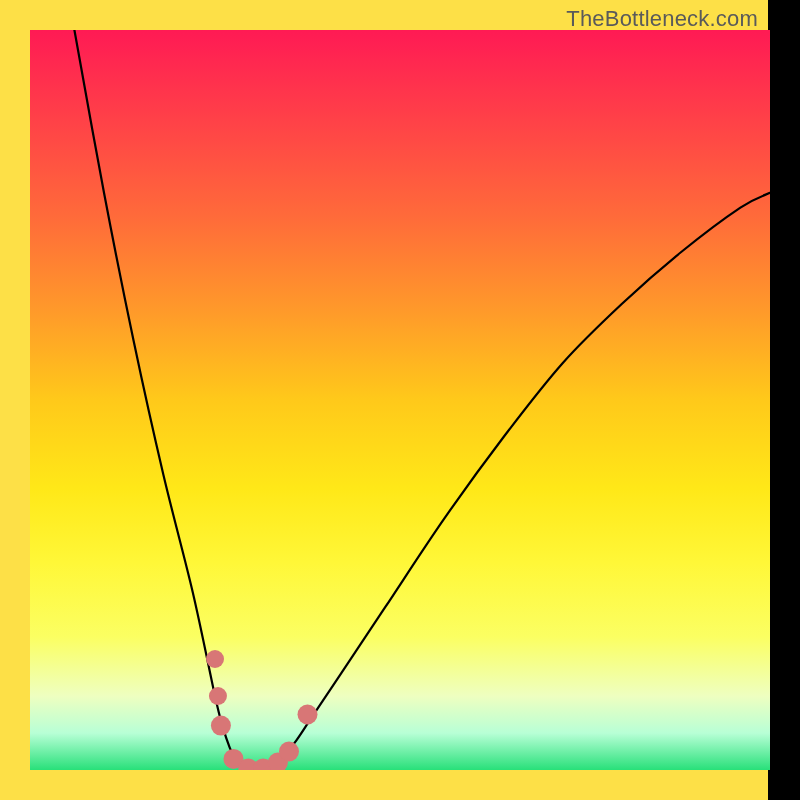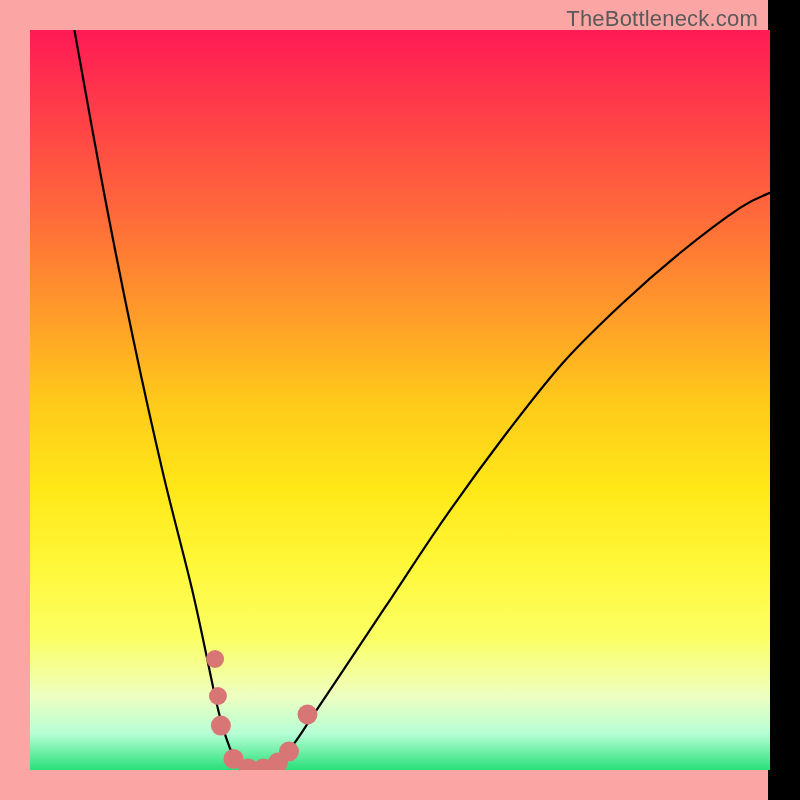--- a/index.html
+++ b/index.html
@@ -1,21 +1,21 @@
 <!DOCTYPE html>
 <html><head>
 <meta charset="utf-8">
 <style>
   * { margin: 0; padding: 0; box-sizing: border-box; }
   html, body { width: 800px; height: 800px; overflow: hidden; background: #000; }
   .frame {
     position: relative;
     width: 768px;
     height: 800px;
-    background: #fca5a5;
+    background: #fde047;
   }
   .plot-area {
     position: absolute;
     left: 30px;
     top: 30px;
     width: 740px;
     height: 740px;
     background: linear-gradient(to bottom,
       #ff1a54 0%,
       #ff3a4a 10%,

